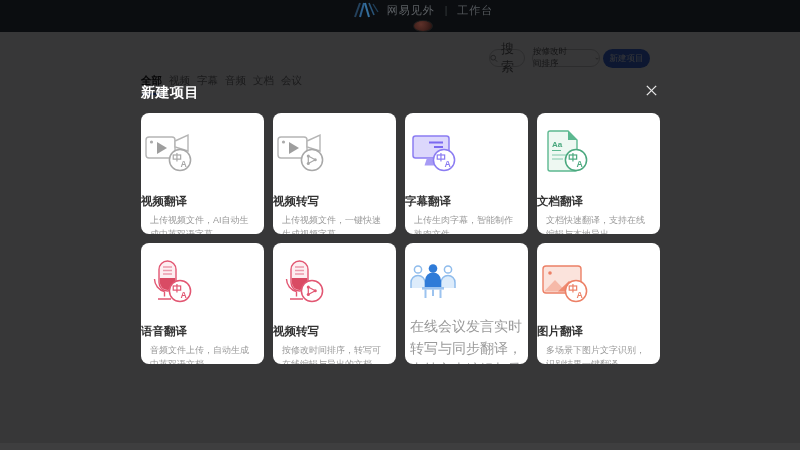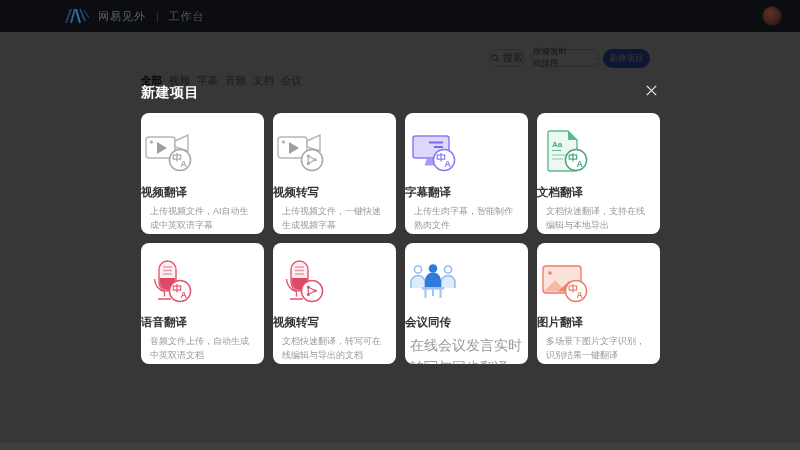--- a/index.html
+++ b/index.html
@@ -2,57 +2,57 @@
 <html><head>
 <meta charset="utf-8">
 <style>
   * { margin:0; padding:0; box-sizing:border-box; }
   html,body { width:800px; height:450px; overflow:hidden; }
   body { font-family:"Liberation Sans","DejaVu Sans",sans-serif; background:#0d0f12; }
   .stage { position:relative; width:800px; height:450px; background:#fff; }
 
   
   .header { position:absolute; top:0; left:0; width:800px; height:32px; background:#0b0d10; z-index:50;
-            display:flex; align-items:center; padding:0 18px 0 64px; }
+            display:flex; align-items:center; padding:0 18px 0 64px;flex-direction:column; }
   .brand-wrap { display:flex; align-items:center; gap:8px; }
   .brand-name { color:#5d6165; font-size:11px; letter-spacing:1px; }
   .brand-divider { color:#3a3d40; font-size:10px; margin:0 2px; }
   .brand-workspace { color:#54585c; font-size:11px; letter-spacing:1px; }
   .header-spacer { flex:1; }
   .avatar { width:20px; height:20px; border-radius:50%;
             background:radial-gradient(circle at 38% 32%, #5e3129 0%, #47241f 45%, #24110f 100%);
             border:1px solid #1c1c1c; cursor:pointer; }
 
   
   .page { position:absolute; top:32px; left:0; width:800px; height:418px; background:#ffffff; }
   .tabs { position:absolute; left:141px; top:18px; display:flex; gap:7px; }
   .tab { font-size:10.5px; color:#6e6e6e; padding-bottom:7px; position:relative; cursor:pointer; white-space:nowrap;margin-top:24px; }
   .tab.active { color:#0f0f0f; font-weight:bold; }
   .tab.active::after { content:""; position:absolute; left:1px; right:1px; bottom:0; height:2px; background:#2e66e5; }
   .pill { position:absolute; top:17px; height:18px; border:1px solid #c9c9c9; border-radius:10px;
-          display:flex; align-items:center; justify-content:center; gap:3px; font-size:10px; color:#555;
+          display:flex; align-items:center; justify-content:center; gap:3px; font-size:13px; color:#555;
           background:#fff; cursor:pointer; }
   .pill-search { left:489px; width:36px; }
   .pill-sort { left:532px; width:68px; font-size:8.5px;gap:27px; }
   .btn-primary { position:absolute; top:17px; left:603px; width:47px; height:19px; border-radius:10px;
                  background:#2e62d9; color:#f2f6ff; font-size:8.5px; display:flex; align-items:center;
                  justify-content:center; cursor:pointer; }
 
   
   .overlay { position:absolute; top:32px; left:0; width:800px; height:418px; background:rgba(5,5,6,0.80); z-index:60; }
   .modal-layer { position:absolute; top:0; left:0; width:800px; height:450px; z-index:70; pointer-events:none; }
   .modal-layer > * { pointer-events:auto; }
   .modal-title { position:absolute; left:141px; top:84px; color:#ffffff; font-size:14px; font-weight:bold; letter-spacing:0.5px; }
   .modal-close { position:absolute; left:642px; top:81px; width:18px; height:18px; display:flex;
                  align-items:center; justify-content:center; cursor:pointer; }
   .card-grid { position:absolute; left:141px; top:113px; display:grid;
                grid-template-columns:repeat(4,123px); grid-auto-rows:121px; gap:9px; }
   .card { background:#ffffff; border-radius:8px; text-align:left; cursor:pointer; overflow:hidden; }
   .card-icon { margin-top:14px; height:50px; }
-  .card-title { margin-top:4px; font-size:11.5px; font-weight:bold; color:#333; }
+  .card-title { margin-top:13px; font-size:11.5px; font-weight:bold; color:#333; }
   .card-desc { margin-top:5px; font-size:9px; color:#9a9a9a; line-height:1.55; padding:0 9px; }
   .card-desc.tight { font-size:14px; padding:0 5px; }
   .footer-strip { position:absolute; left:0; top:443px; width:800px; height:7px; background:rgba(255,255,255,0.04); }
   svg text { font-family:"Liberation Sans",sans-serif; }
 </style>
 </head>
 <body>
 
 <svg width="0" height="0" style="position:absolute" aria-hidden="true">
   <defs>
@@ -202,37 +202,36 @@
         <svg class="card-icon" width="56" height="48" viewBox="0 0 56 48">
           <rect x="18" y="3" width="17" height="30" rx="8.5" fill="#fdeef1" stroke="#e25672" stroke-width="1.4"></rect>
           <line x1="22" y1="9" x2="31" y2="9" stroke="#eb9aab" stroke-width="1.3"></line>
           <line x1="22" y1="12.5" x2="31" y2="12.5" stroke="#eb9aab" stroke-width="1.3"></line>
           <line x1="22" y1="16" x2="31" y2="16" stroke="#eb9aab" stroke-width="1.3"></line>
           <path d="M18.8,20 L34.2,20 L34.2,24.2 A7.7,7.7 0 0 1 18.8,24.2 Z" fill="#d94b64"></path>
           <path d="M13.5,21 a13,13 0 0 0 10,12.5 M23.5,33.5 v5 M17,41 h13" fill="none" stroke="#e25672" stroke-width="1.4"></path>
           <use href="#badge-transcribe" x="27" y="21" width="24" height="24" style="color:#e25672"></use>
         </svg>
         <div class="card-title">视频转写</div>
-        <div class="card-desc">文档快速翻译，转写可在线编辑与导出的文档</div>
+        <div class="card-desc">按修改时间排序，转写可在线编辑与导出的文档</div>
       </div>
 
       <div class="card">
         <svg class="card-icon" width="56" height="48" viewBox="0 0 56 48">
           <circle cx="13" cy="11.5" r="3.6" fill="#fff" stroke="#8fbcec" stroke-width="1.5"></circle>
           <path d="M6,30 v-5.5 a7,7 0 0 1 14,0 V30" fill="#ddecfb" stroke="#8fbcec" stroke-width="1.5"></path>
           <circle cx="43" cy="11.5" r="3.6" fill="#fff" stroke="#8fbcec" stroke-width="1.5"></circle>
           <path d="M36,30 v-5.5 a7,7 0 0 1 14,0 V30" fill="#ddecfb" stroke="#8fbcec" stroke-width="1.5"></path>
           <circle cx="28" cy="10.5" r="4.3" fill="#2f7bd8"></circle>
           <path d="M20,29 v-6.5 a8,8 0 0 1 16,0 V29 z" fill="#2f7bd8"></path>
           <rect x="17" y="29" width="22" height="2.6" fill="#9cc3ef"></rect>
           <line x1="20.5" y1="31.6" x2="20.5" y2="40" stroke="#9cc3ef" stroke-width="2"></line>
           <line x1="28" y1="31.6" x2="28" y2="38" stroke="#9cc3ef" stroke-width="2"></line>
           <line x1="35.5" y1="31.6" x2="35.5" y2="40" stroke="#9cc3ef" stroke-width="2"></line>
         </svg>
-        <div class="card-title">会议同传</div>
         <div class="card-desc tight">在线会议发言实时转写与同步翻译，支持文本编辑与导出</div>
       </div>
 
       <div class="card">
         <svg class="card-icon" width="56" height="48" viewBox="0 0 56 48">
           <rect x="6" y="8" width="38" height="27" rx="3" fill="#fbe3dc" stroke="#ec8066" stroke-width="1.4"></rect>
           <circle cx="13" cy="15" r="1.8" fill="#ec8066"></circle>
           <polygon points="7,33.5 18,22 29,33.5" fill="#f6b9a8"></polygon>
           <polygon points="21,33.5 32,23 43,33.5" fill="#ef8a70"></polygon>
           <use href="#badge-translate" x="27" y="21" width="24" height="24" style="color:#ec8066"></use>

